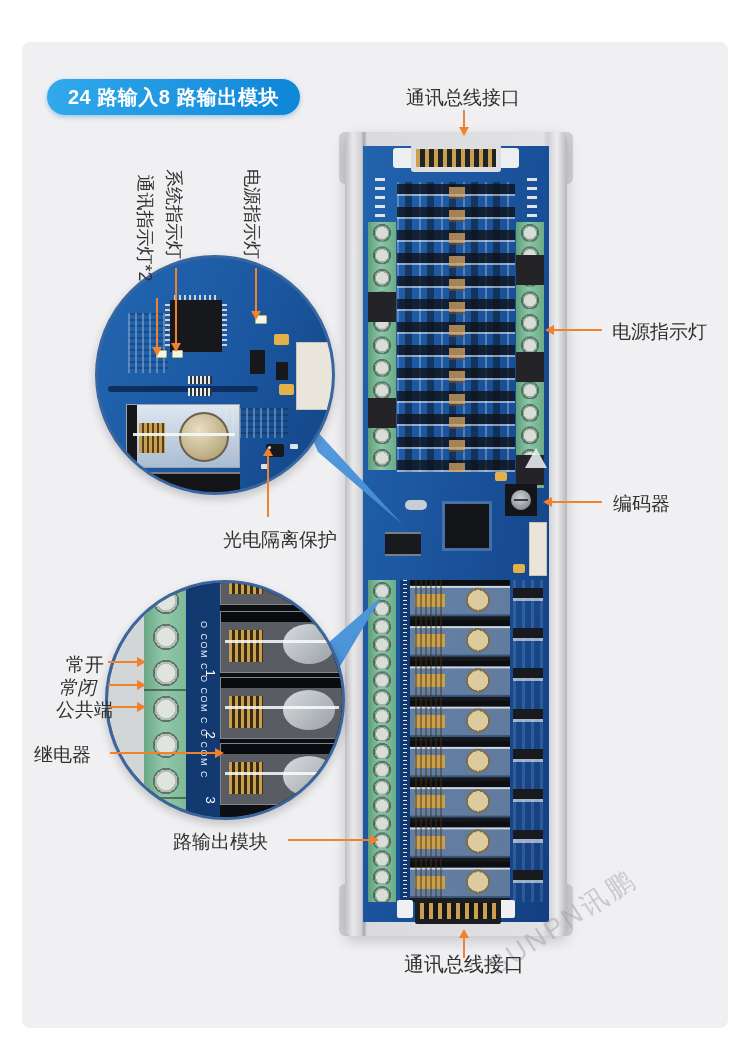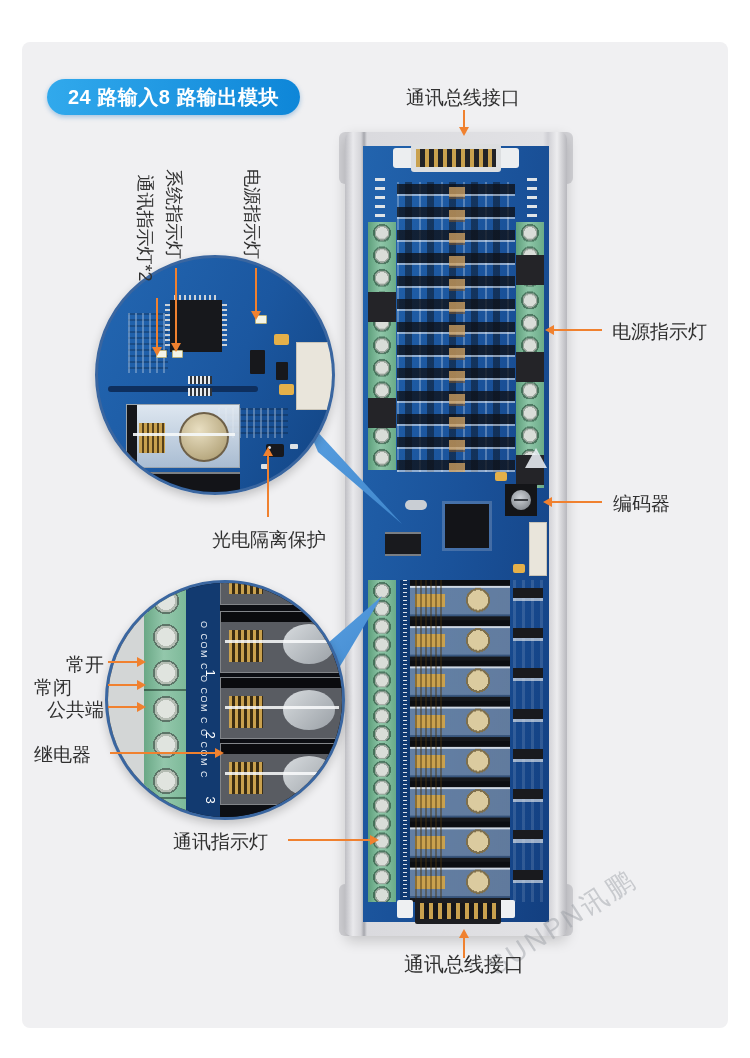--- a/index.html
+++ b/index.html
@@ -283,41 +283,41 @@
   <div class="ah ah-down" style="left:251px;top:311px;"></div>
 
   <div class="lbl" style="left:612px;top:319px;">电源指示灯</div>
   <div class="hl" style="left:552px;top:329px;width:50px;"></div>
   <div class="ah ah-left" style="left:545px;top:325px;"></div>
 
   <div class="lbl" style="left:613px;top:491px;">编码器</div>
   <div class="hl" style="left:550px;top:501px;width:52px;"></div>
   <div class="ah ah-left" style="left:543px;top:497px;"></div>
 
-  <div class="lbl" style="left:212px;top:527px;text-align:center;">光电隔离保护</div>
+  <div class="lbl" style="left:223px;top:527px;text-align:center;">光电隔离保护</div>
   <div class="vl" style="left:267px;top:455px;height:62px;"></div>
   <div class="ah ah-up" style="left:263px;top:447px;"></div>
 
   <div class="lbl" style="left:34px;top:652px;width:70px;text-align:right;">常开</div>
   <div class="hl" style="left:108px;top:661px;width:30px;"></div>
   <div class="ah ah-right" style="left:137px;top:657px;"></div>
 
-  <div class="lbl" style="left:34px;top:675px;width:70px;text-align:left;">常闭</div>
+  <div class="lbl" style="left:26px;top:675px;width:70px;text-align:right;font-style:italic;">常闭</div>
   <div class="hl" style="left:108px;top:684px;width:30px;"></div>
   <div class="ah ah-right" style="left:137px;top:680px;"></div>
 
-  <div class="lbl" style="left:34px;top:697px;width:70px;text-align:right;">公共端</div>
+  <div class="lbl" style="left:43px;top:697px;width:70px;text-align:right;">公共端</div>
   <div class="hl" style="left:108px;top:706px;width:30px;"></div>
   <div class="ah ah-right" style="left:137px;top:702px;"></div>
 
   <div class="lbl" style="left:34px;top:742px;width:70px;text-align:left;">继电器</div>
   <div class="hl" style="left:110px;top:752px;width:105px;"></div>
   <div class="ah ah-right" style="left:215px;top:748px;"></div>
 
-  <div class="lbl" style="left:173px;top:829px;">通讯指示灯</div>
+  <div class="lbl" style="left:173px;top:829px;">路输出模块</div>
   <div class="hl" style="left:288px;top:839px;width:82px;"></div>
   <div class="ah ah-right" style="left:370px;top:835px;"></div>
 
   <div class="lbl" style="left:404px;top:951px;font-size:20px;">通讯总线接口</div>
   <div class="vl" style="left:463px;top:938px;height:20px;"></div>
   <div class="ah ah-up" style="left:459px;top:929px;"></div>
 
   <div class="watermark">SUNPN讯鹏</div>
 </div>
 

